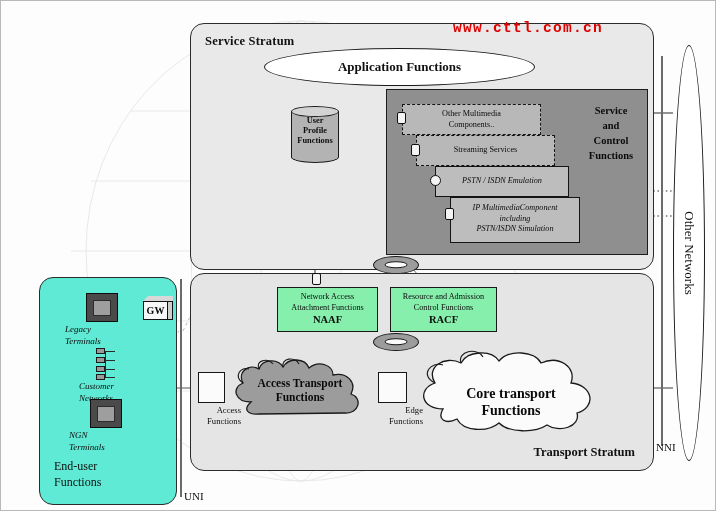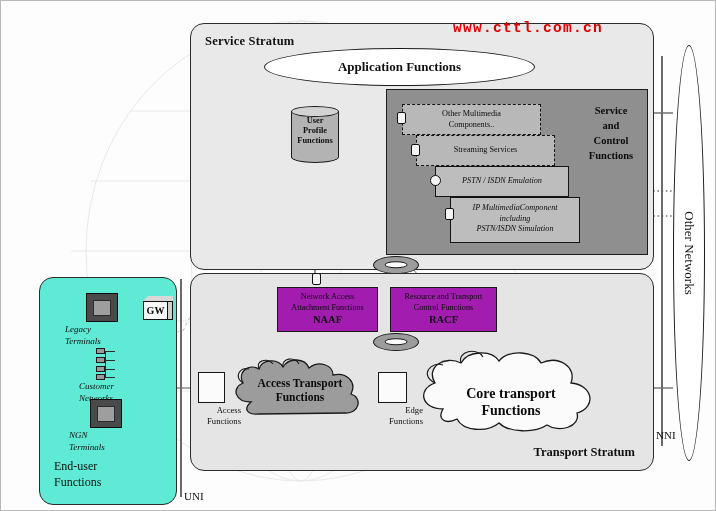--- a/index.html
+++ b/index.html
@@ -137,21 +137,21 @@
 
   
   #transport-stratum {
     left: 189px; top: 272px; width: 464px; height: 198px;
     background: #e5e5e5;
   }
   #transport-stratum-label { right: 18px; bottom: 10px; font-size: 12.5px; }
 
   .ctrl-box {
     position: absolute;
-    background: #a21caf;
+    background: #86efac;
     border: 1.4px solid #181818;
     text-align: center;
     color: #0b0b0b;
   }
   #naaf-box { left: 86px; top: 13px; width: 101px; height: 45px; }
   #racf-box { left: 199px; top: 13px; width: 107px; height: 45px; }
   .ctrl-line-1, .ctrl-line-2 { font-size: 8.2px; line-height: 1.28; }
   .ctrl-acronym { font-size: 10.5px; font-weight: bold; margin-top: 1px; }
 
   
@@ -294,21 +294,21 @@
     background: #6a6a6a;
     width: 1.6px;
   }
   #uni-line { left: 179px; top: 278px; height: 218px; }
   #nni-line { left: 660px; top: 55px; height: 390px; }
   .ref-label {
     position: absolute;
     font-size: 11px; color: #0d0d0d; font-family: "Liberation Serif", serif;
   }
   #uni-label { left: 183px; top: 489px; }
-  #nni-label { left: 655px; top: 428px; }
+  #nni-label { left: 655px; top: 440px; }
 
   
   #connectors { position: absolute; inset: 0; pointer-events: none; }
 </style>
 </head>
 <body>
 
 <div id="canvas">
 
   <svg id="watermark-layer" viewBox="0 0 716 511" width="716" height="511">
@@ -448,21 +448,21 @@
   <div id="transport-stratum" class="panel">
     <div id="transport-stratum-label" class="panel-label">Transport Stratum</div>
 
     <div id="naaf-box" class="ctrl-box">
       <div class="ctrl-line-1" style="margin-top:4px;">Network Access</div>
       <div class="ctrl-line-2">Attachment Functions</div>
       <div class="ctrl-acronym">NAAF</div>
     </div>
 
     <div id="racf-box" class="ctrl-box">
-      <div class="ctrl-line-1" style="margin-top:4px;">Resource and Transport</div>
+      <div class="ctrl-line-1" style="margin-top:4px;">Resource and Admission</div>
       <div class="ctrl-line-2">Control Functions</div>
       <div class="ctrl-acronym">RACF</div>
     </div>
   </div>
 
   <div class="port" style="left:311px; top:272px;"></div>
 
   <div id="ring-racf-transport" class="ring">
     <div class="hole"></div>
   </div>

